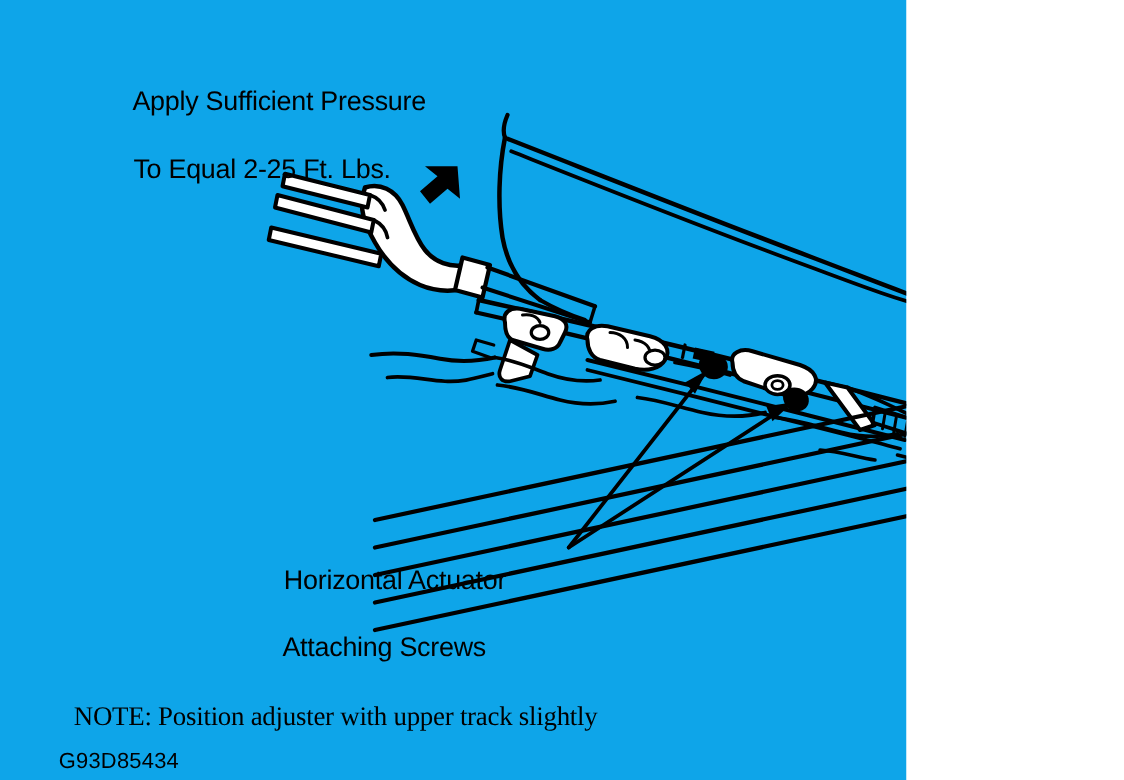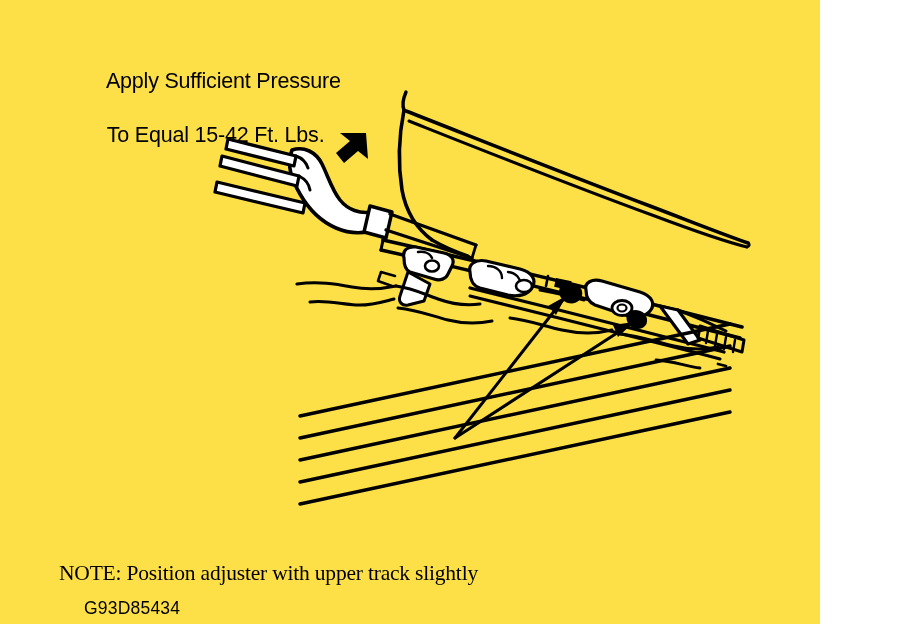--- a/index.html
+++ b/index.html
@@ -7,23 +7,23 @@
     margin: 0;
     padding: 0;
     background: #ffffff;
   }
   body {
     font-family: "Liberation Sans", sans-serif;
     color: #000000;
   }
   #figure-root {
     position: relative;
-    width: 820px;
+    width: 725px;
     height: 624px;
-    background: #fde047;
+    background: #0ea5e9;
     overflow: hidden;
   }
   #figure-svg {
     position: absolute;
     left: 0;
     top: 0;
     width: 899px;
     height: 624px;
     display: block;
   }
@@ -58,21 +58,20 @@
   #note-block .note-line-first {
     display: block;
     font-family: Liberation Serif, serif;
   }
   
   #figure-code {
     left: 47px;
     top: 598px;
     font-size: 17.5px;
     letter-spacing: 0.2px;
-    margin-left: 37px;
   }
   .lineart {
     fill: none;
     stroke: #000000;
     stroke-linecap: round;
     stroke-linejoin: round;
   }
   .solid-black {
     fill: #000000;
     stroke: none;
@@ -218,23 +217,27 @@
       <path class="solid-black" d="M 566 296 L 548 306 L 556 315 Z"></path>
 
       <path class="lineart" stroke-width="3.0" d="M 455 438 L 634 322"></path>
       <path class="solid-black" d="M 634 322 L 613 325 L 618 337 Z"></path>
     </g>
 
   </svg>
 
   <div class="txt" id="callout-pressure">
     <span>Apply Sufficient Pressure</span><br>
-    <span>To Equal 15-42 Ft. Lbs.</span><br>
+    <span>To Equal 2-25 Ft. Lbs.</span><br>
   </div>
 
+  <div class="txt" id="callout-screws">
+    <span>Horizontal Actuator</span><br>
+    <span>Attaching Screws</span>
+  </div>
 
   <div class="txt" id="note-block">
     <span class="note-line-first"><span>NOTE:</span> <span>Position adjuster with upper track slightly</span></span>
     
     
   </div>
 
   <div class="txt" id="figure-code">G93D85434</div>
 
 </div>

